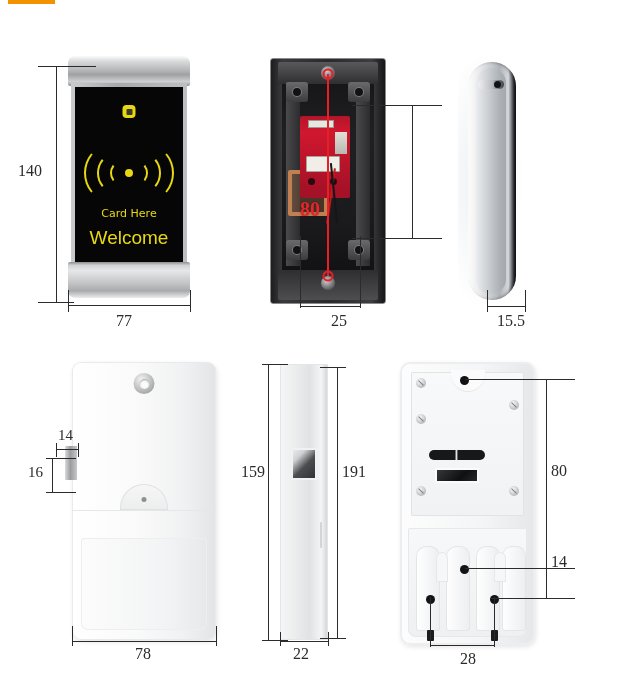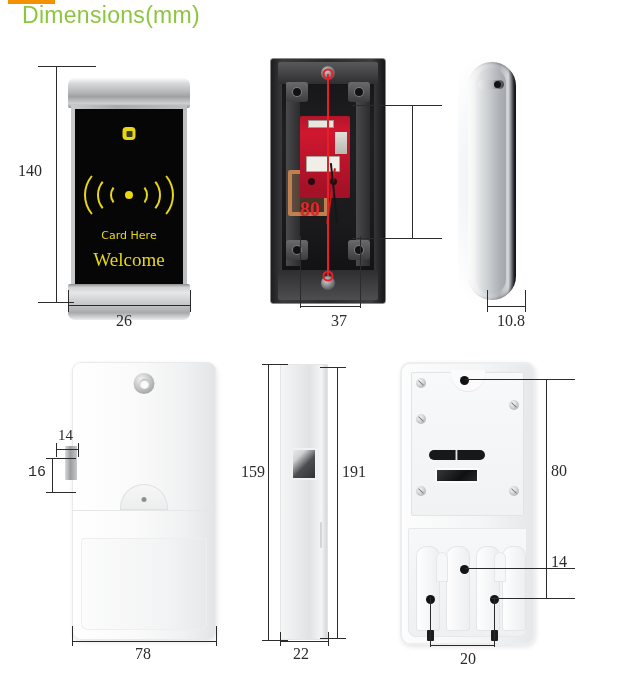--- a/index.html
+++ b/index.html
@@ -25,21 +25,21 @@
   
   .dim-label { position:absolute; color:#2b2b2b; font-size:16px;
                font-family:"Liberation Serif", serif; white-space:nowrap; }
   .dim-label.sm { font-size:15px; }
   .lineH { position:absolute; height:1px; background:#2b2b2b; }
   .lineV { position:absolute; width:1px; background:#2b2b2b; }
   .tickV { position:absolute; width:1px; background:#2b2b2b; }
   .tickH { position:absolute; height:1px; background:#2b2b2b; }
 
   
-  .v1 { position:absolute; left:68px; top:78px; width:122px; height:242px; }
+  .v1 { position:absolute; left:68px; top:56px; width:122px; height:242px; }
   .v1 .bezel-top {
     position:absolute; left:0; top:0; width:122px; height:30px;
     border-radius:7px 7px 2px 2px;
     background:linear-gradient(to bottom,#fbfbfb 0%,#d8d9da 18%,#b4b6b8 48%,
       #9fa1a3 62%,#cfd1d2 86%,#8e9092 100%);
   }
   .v1 .bezel-bottom {
     position:absolute; left:0; bottom:0; width:122px; height:36px;
     border-radius:2px 2px 7px 7px;
     background:linear-gradient(to bottom,#8b8d8f 0%,#cfd1d2 9%,#e6e7e8 24%,
@@ -82,21 +82,21 @@
   .rfid .aR1 { width:18px; height:22px; transform:translate(-50%,-50%) translateX(10px);
                border-left-color:transparent; }
   .rfid .aR2 { width:32px; height:38px; transform:translate(-50%,-50%) translateX(16px);
                border-left-color:transparent; }
   .rfid .aR3 { width:46px; height:54px; transform:translate(-50%,-50%) translateX(22px);
                border-left-color:transparent; }
 
   .card-here { position:absolute; left:0; right:0; top:120px; text-align:center;
                color:#e8d713; font-size:11px; font-family:"DejaVu Sans", sans-serif; }
   .welcome   { position:absolute; left:0; right:0; top:140px; text-align:center;
-               color:#e8d713; font-size:19px; font-family:Liberation Serif, serif; }
+               color:#e8d713; font-size:19px; font-family:Liberation Sans, sans-serif; }
 
   
   .v2 { position:absolute; left:270px; top:58px; width:116px; height:246px; }
   .v2 .shell {
     position:absolute; inset:0;
     background:linear-gradient(to right,#1d1d1f 0%,#3a3a3c 10%,#2a2a2c 50%,#3d3d3f 88%,#161618 100%);
     border:1px solid #8a8a8a; border-radius:3px;
   }
   .v2 .cavity {
     position:absolute; left:12px; top:10px; right:12px; bottom:10px;
@@ -302,36 +302,35 @@
     background:#121315; }
   .v6 .foot { position:absolute; width:7px; height:11px; background:#1b1c1e; border-radius:1px; }
 
   
   .d-114 { left:18px; top:162px; }
   .d-53  { left:116px; top:312px; }
   .d-58  { left:422px; top:160px;margin-left:47px; }
   .d-32  { left:331px; top:312px; }
   .d-155 { left:497px; top:312px; }
   .d-14a { left:58px; top:427px; }
-  .d-16  { left:28px; top:464px;font-family:Liberation Mono, monospace; }
+  .d-16  { left:28px; top:464px; }
   .d-63  { left:135px; top:645px; }
   .d-128 { left:241px; top:463px; }
   .d-126 { left:342px; top:463px; }
   .d-22  { left:293px; top:645px; }
   .d-80  { left:551px; top:462px; }
   .d-14b { left:551px; top:553px; }
   .d-28  { left:460px; top:650px; }
 </style>
 </head>
 <body>
 
 <div id="page">
 
   <div class="accent-bar"></div>
-  <div class="page-title">Dimensions(mm)</div>
 
   <div class="v1">
     <div class="bezel-top"></div>
     <div class="screen-frame"></div>
     <div class="screen">
       <div class="ind-icon">
           <i></i>
         </div>
       <div class="rfid">
         <div class="arc aL3"></div>
@@ -349,21 +348,21 @@
   </div>
 
   <div class="lineV" style="left:56px; top:66px; height:236px;"></div>
   <div class="tickH" style="left:38px; top:66px; width:58px;"></div>
   <div class="tickH" style="left:38px; top:302px; width:36px;"></div>
   <div class="dim-label d-114">140</div>
 
   <div class="tickV" style="left:68px; top:290px; height:22px;"></div>
   <div class="tickV" style="left:190px; top:290px; height:22px;"></div>
   <div class="lineH" style="left:68px; top:305px; width:122px;"></div>
-  <div class="dim-label d-53">26</div>
+  <div class="dim-label d-53">77</div>
 
   <div class="v2">
     <div class="shell"></div>
     <div class="cavity"></div>
     <div class="topcap"></div>
     <div class="botcap"></div>
     <div class="railL"></div>
     <div class="railR"></div>
     <div class="boss bTL"></div>
     <div class="boss bTR"></div>
@@ -388,33 +387,33 @@
   </div>
 
   <div class="lineH" style="left:352px; top:105px; width:90px;"></div>
   <div class="lineH" style="left:352px; top:238px; width:90px;"></div>
   <div class="lineV" style="left:412px; top:105px; height:133px;"></div>
   <div class="dim-label d-58">58</div>
 
   <div class="tickV" style="left:300px; top:236px; height:72px;"></div>
   <div class="tickV" style="left:360px; top:236px; height:72px;"></div>
   <div class="lineH" style="left:300px; top:306px; width:60px;"></div>
-  <div class="dim-label d-32">37</div>
+  <div class="dim-label d-32">25</div>
 
   <div class="v3">
     <div class="blur"></div>
     <div class="body"></div>
     <div class="inner"></div>
     <div class="cam"></div>
   </div>
 
   <div class="tickV" style="left:487px; top:290px; height:22px;"></div>
   <div class="tickV" style="left:525px; top:290px; height:22px;"></div>
   <div class="lineH" style="left:487px; top:306px; width:38px;"></div>
-  <div class="dim-label d-155">10.8</div>
+  <div class="dim-label d-155">15.5</div>
 
   <div class="v4">
     <div class="plate"></div>
     <div class="eyelet"></div>
     <div class="latch"></div>
     <div class="knob"></div>
     <div class="seam"></div>
     <div class="lowerpanel"></div>
   </div>
 
@@ -486,15 +485,15 @@
   <div class="lineV" style="left:546px; top:379px; height:189px;"></div>
   <div class="dim-label d-80">80</div>
 
   <div class="lineH" style="left:490px; top:598px; width:85px;"></div>
   <div class="lineV" style="left:546px; top:568px; height:30px;"></div>
   <div class="dim-label d-14b">14</div>
 
   <div class="tickV" style="left:430px; top:597px; height:50px;"></div>
   <div class="tickV" style="left:494px; top:597px; height:50px;"></div>
   <div class="lineH" style="left:430px; top:645px; width:64px;"></div>
-  <div class="dim-label d-28">20</div>
+  <div class="dim-label d-28">28</div>
 
 </div>
 
 </body></html>

